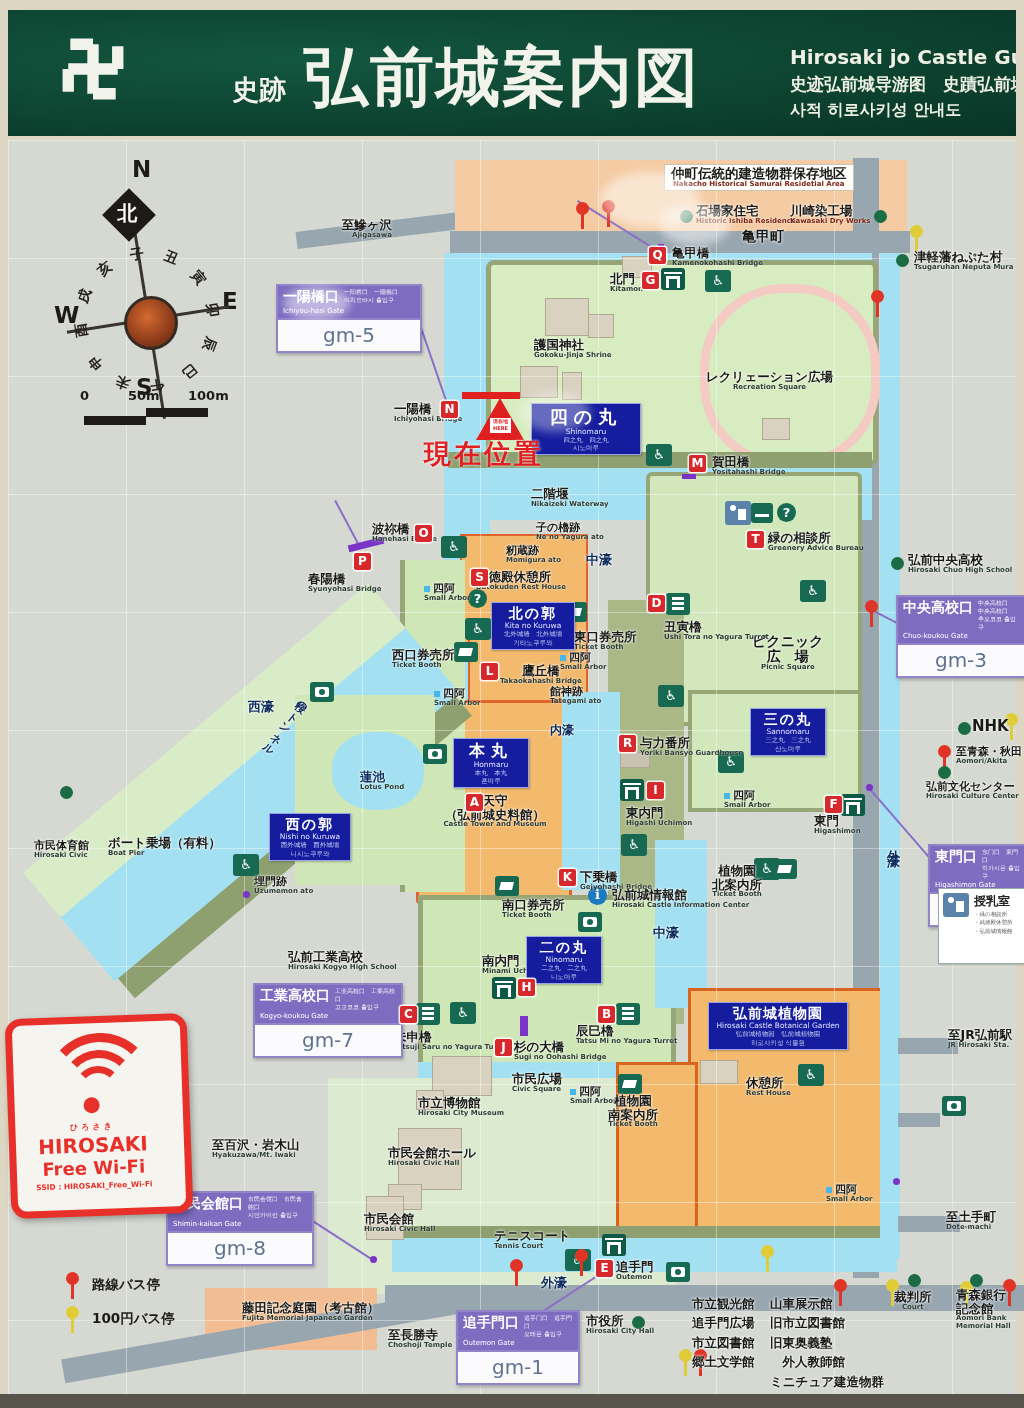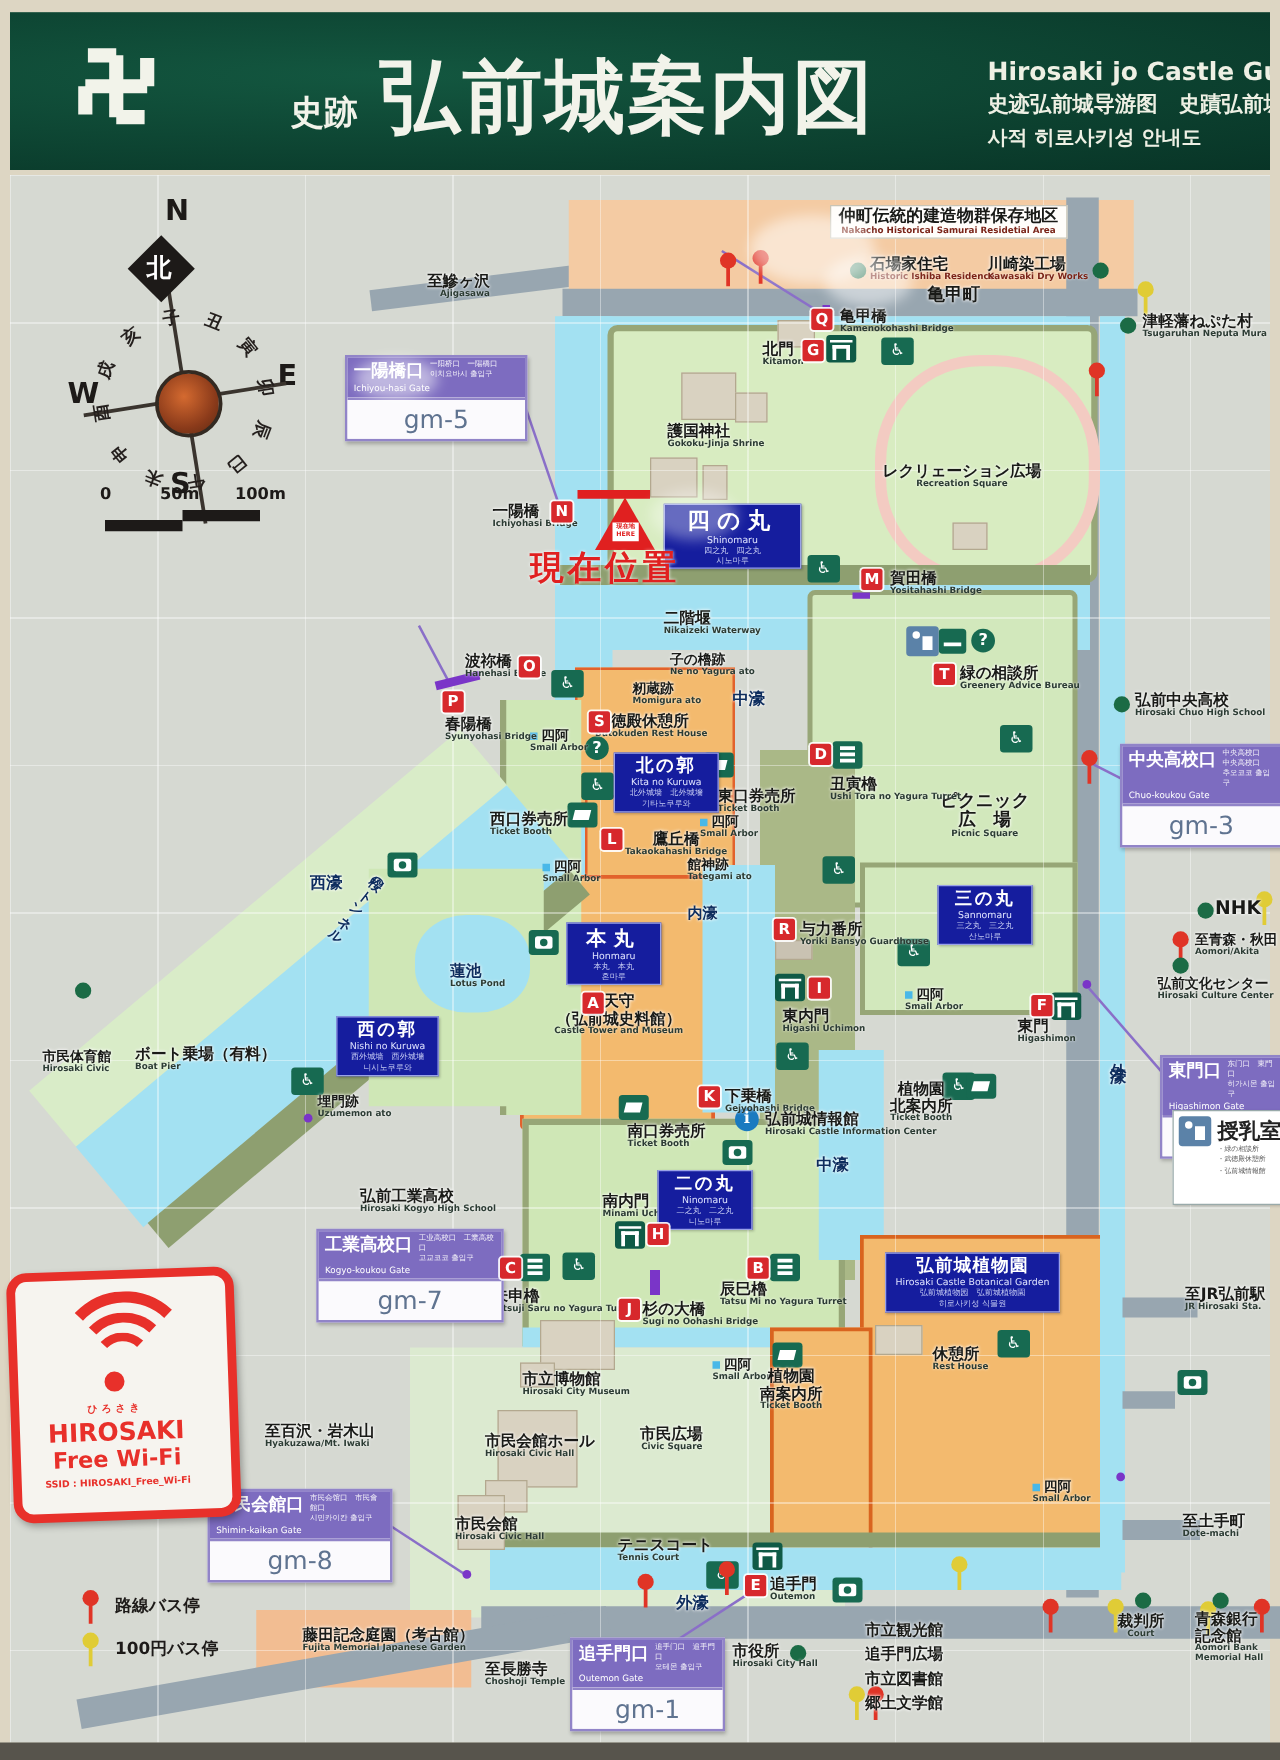--- a/index.html
+++ b/index.html
@@ -106,21 +106,21 @@
   #wifi .a1{left:31px;top:10px;width:92px;height:92px;}
   #wifi .a2{left:47px;top:27px;width:60px;height:60px;border-width:8px;}
   #wifi .a3{left:60px;top:43px;width:34px;height:34px;border-width:7px;}
   #wifi .wdot{position:absolute;left:69px;top:74px;width:16px;height:16px;background:#e8302a;border-radius:50%;}
   #wifi .wkana{position:absolute;left:0;width:154px;top:98px;font-size:8px;letter-spacing:3px;color:#e8302a;font-weight:bold;}
   #wifi .wname{position:absolute;left:0;width:154px;top:110px;font-size:20px;font-weight:bold;color:#e8302a;}
   #wifi .wsub{position:absolute;left:0;width:154px;top:134px;font-size:18px;font-weight:bold;color:#e8302a;}
   #wifi .wssid{position:absolute;left:0;width:154px;top:158px;font-size:7.5px;font-weight:bold;color:#e8302a;}
   #nursing{position:absolute;left:938px;top:888px;width:120px;height:66px;z-index:14;background:#fff;
            border:1px solid #9aa;box-shadow:1px 1px 2px rgba(0,0,0,.2);padding:4px;display:flex;gap:5px;}
-  #nursing .nt{font-size:17px;font-weight:bold;color:#222;}
+  #nursing .nt{font-size:12px;font-weight:bold;color:#222;}
   #nursing .ni{font-size:5.5px;color:#555;line-height:1.5;}
   #legend{position:absolute;left:62px;top:1268px;z-index:10;width:200px;height:80px;}
   #legend .ll{position:absolute;left:30px;font-size:13.5px;font-weight:bold;color:#1d1a18;}
   #curloc{position:absolute;left:420px;top:388px;width:220px;height:84px;z-index:14;}
   #curloc .bar{position:absolute;left:42px;top:4px;width:58px;height:7px;background:#e02020;}
   #curloc .tri{position:absolute;left:56px;top:10px;width:0;height:0;
      border-left:24px solid transparent;border-right:24px solid transparent;border-bottom:42px solid #e02020;}
   #curloc .trilbl{position:absolute;left:70px;top:30px;width:21px;height:15px;background:#fff;color:#e02020;
      font-size:5px;font-weight:bold;text-align:center;line-height:1.4;}
   #curloc .cl{position:absolute;left:4px;top:48px;font-size:27px;font-weight:bold;color:#e02020;letter-spacing:3px;
@@ -376,21 +376,21 @@
         <div class="en">Hyakuzawa/Mt. Iwaki</div>
       </div>
       <div class="tl" style="left: 418px; top: 1096px;">
         <div class="jp">市立博物館</div>
         <div class="en">Hirosaki City Museum</div>
       </div>
       <div class="tl" style="left: 388px; top: 1146px;">
         <div class="jp">市民会館ホール</div>
         <div class="en">Hirosaki Civic Hall</div>
       </div>
-      <div class="tl" style="left: 512px; top: 1140px; text-align: right;">
+      <div class="tl" style="left: 512px; top: 1072px;">
         <div class="jp">市民広場</div>
         <div class="en">Civic Square</div>
       </div>
       <div class="tl" style="left: 364px; top: 1212px;">
         <div class="jp">市民会館</div>
         <div class="en">Hirosaki Civic Hall</div>
       </div>
       <div class="tl" style="left: 494px; top: 1229px;">
         <div class="jp">テニスコート</div>
         <div class="en">Tennis Court</div>
@@ -475,39 +475,46 @@
         <div class="jp">植物園
 南案内所</div>
         <div class="en">Ticket Booth</div>
       </div>
       <div class="tl list" style="left: 692px; top: 1294px;">
         <div class="jp">市立観光館
 追手門広場
 市立図書館
 郷土文学館</div>
       </div>
+      <div class="tl list" style="left: 770px; top: 1294px;">
+        <div class="jp">山車展示館
+旧市立図書館
+旧東奥義塾
+　外人教師館
+ミニチュア建造物群</div>
+      </div>
       <div class="tl center" style="left: 894px; top: 1290px;">
         <div class="jp">裁判所</div>
         <div class="en">Court</div>
       </div>
       <div class="tl" style="left: 956px; top: 1288px;">
         <div class="jp">青森銀行
 記念館</div>
         <div class="en">Aomori Bank
 Memorial Hall</div>
       </div>
       <div class="tl" style="left: 394px; top: 402px;">
         <div class="jp">一陽橋</div>
         <div class="en">Ichiyohasi Bridge</div>
       </div>
       <div class="tl" style="left: 372px; top: 522px;">
         <div class="jp">波祢橋</div>
         <div class="en">Hanehasi Bridge</div>
       </div>
-      <div class="tl" style="left: 308px; top: 572px; margin-left: 48px;">
+      <div class="tl" style="left: 308px; top: 572px;">
         <div class="jp">春陽橋</div>
         <div class="en">Syunyohasi Bridge</div>
       </div>
       <div class="tl" style="left: 814px; top: 814px;">
         <div class="jp">東門</div>
         <div class="en">Higashimon</div>
       </div>
       <div class="abox" style="left: 531px; top: 403px; width: 102px;">
         <div class="ajp" style="font-size: 18px; letter-spacing: 6px;">四の丸</div>
         <div class="aen">Shinomaru</div>

